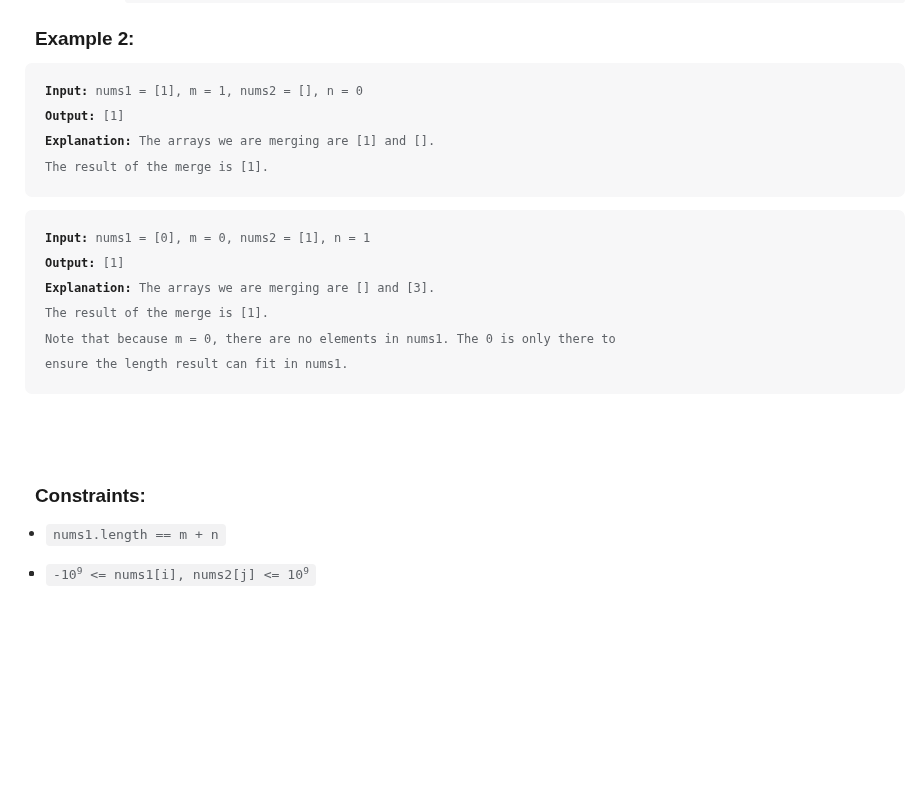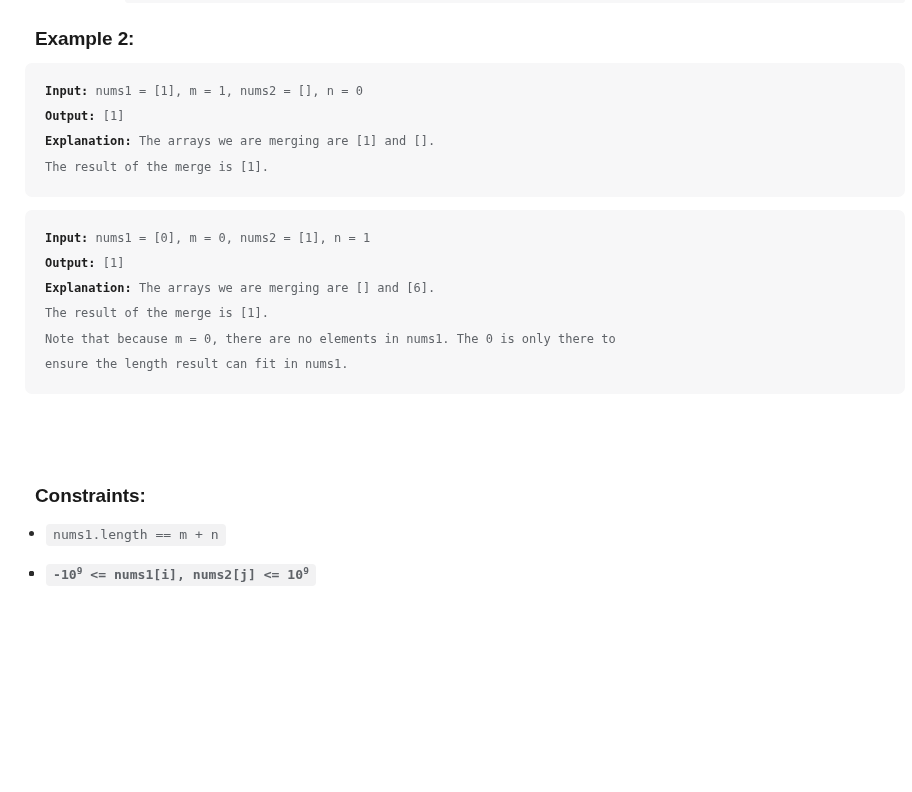--- a/index.html
+++ b/index.html
@@ -76,21 +76,21 @@
     list-style: none;
     margin: 17px 0 0 0;
     padding: 0;
   }
   ul.constraints li {
     position: relative;
     padding-left: 21px;
     margin-bottom: 19px;
     line-height: 20px;
   }
-  ul.constraints li:last-child { margin-bottom: 0; font-weight: bold; }
+  ul.constraints li:last-child { margin-bottom: 0; }
   ul.constraints li .bullet {
     position: absolute;
     left: 4px;
     top: 7px;
     width: 5px;
     height: 5px;
     border-radius: 50%;
     background: #2b2b2b;
   }
   code.inline-code {
@@ -120,21 +120,21 @@
     <h3 class="section-heading heading-example2">Example 2:</h3>
 
     <pre class="codeblock"><span class="lbl">Input:</span><span> nums1 = [1], m = 1, nums2 = [], n = 0</span>
 <span class="lbl">Output:</span><span> [1]</span>
 <span class="lbl">Explanation:</span><span> The arrays we are merging are [1] and [].</span>
 <span>The result of the merge is [1].</span></pre>
 
 
     <pre class="codeblock"><span class="lbl">Input:</span><span> nums1 = [0], m = 0, nums2 = [1], n = 1</span>
 <span class="lbl">Output:</span><span> [1]</span>
-<span class="lbl">Explanation:</span><span> The arrays we are merging are [] and [6].</span>
+<span class="lbl">Explanation:</span><span> The arrays we are merging are [] and [3].</span>
 <span>The result of the merge is [1].</span>
 <span>Note that because m = 0, there are no elements in nums1. The 0 is only there to</span>
 <span>ensure the length result can fit in nums1.</span></pre>
 
     <div class="spacer-before-constraints"></div>
 
     <h3 class="section-heading heading-constraints">Constraints:</h3>
 
     <ul class="constraints">
 

